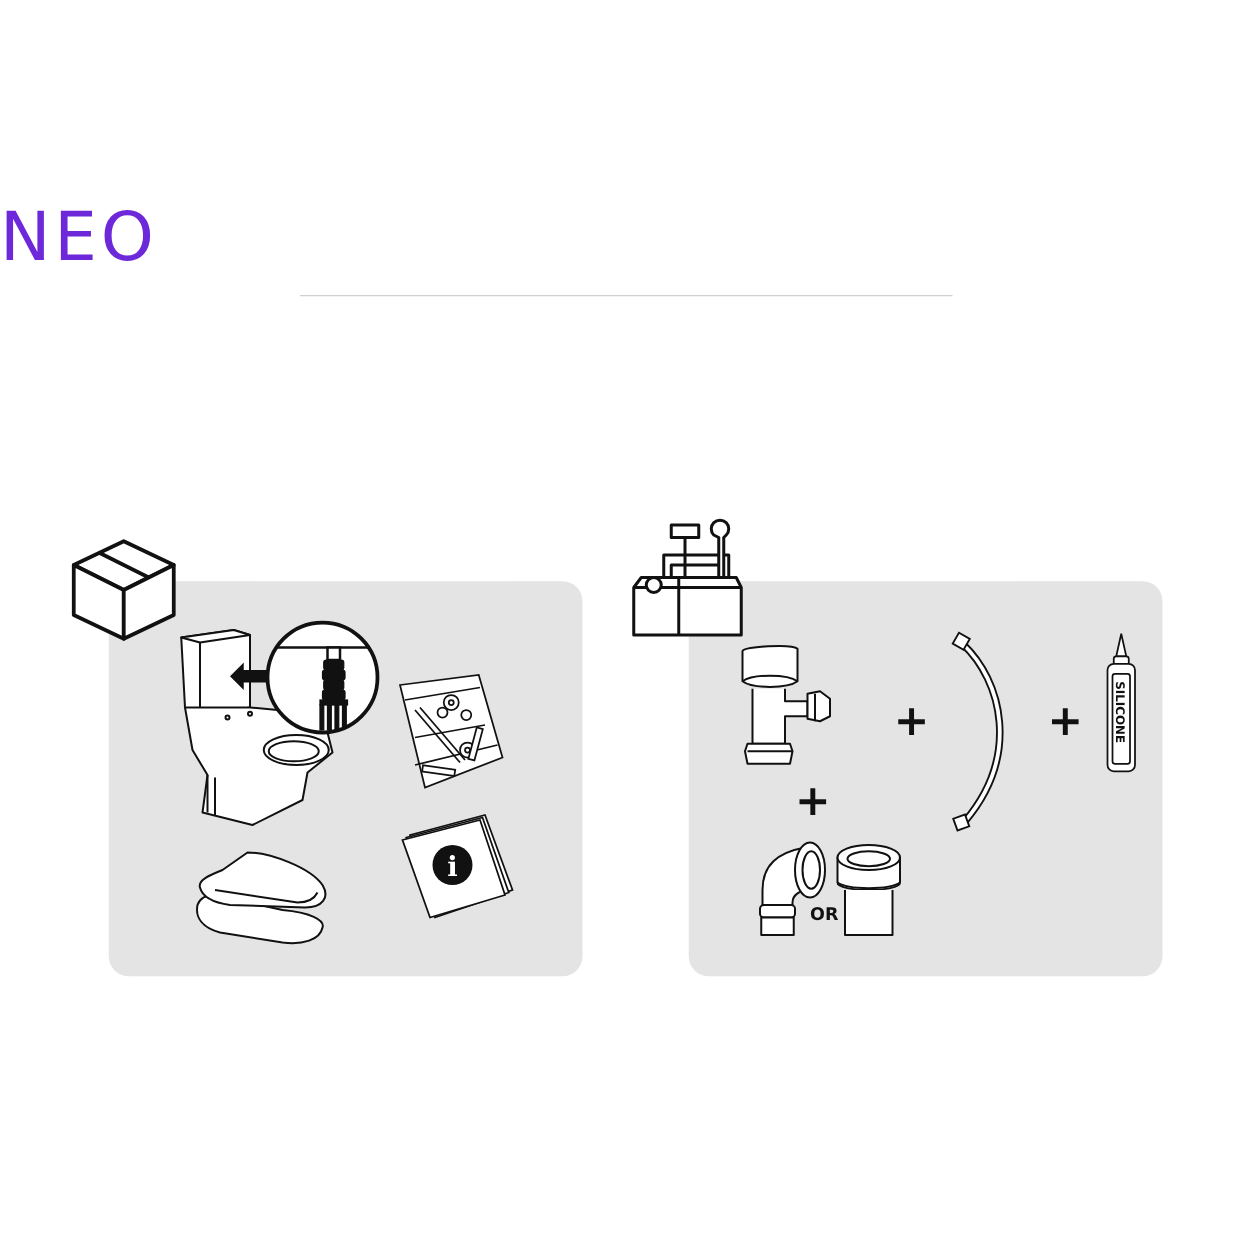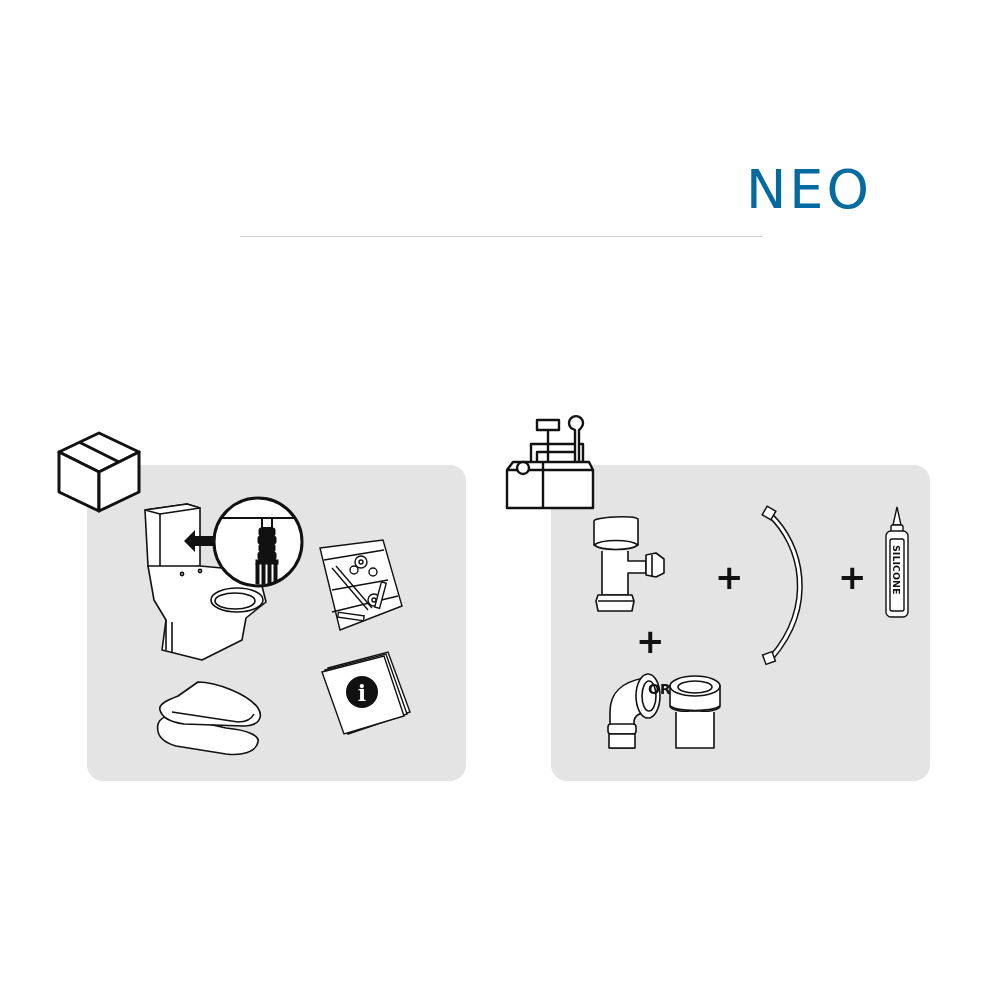--- a/index.html
+++ b/index.html
@@ -1,17 +1,17 @@
 <!DOCTYPE html>
 <html><head>
 <meta charset="utf-8">
 <style>
   html,body{margin:0;padding:0;background:#ffffff;}
   body{width:1000px;height:1000px;position:relative;overflow:hidden;font-family:"DejaVu Sans","Liberation Sans",sans-serif;}
-  .title{position:absolute;left:0;width:872px;top:158px;text-align:right;font-size:54px;font-weight:400;letter-spacing:3px;color:#0369a1;line-height:64px;}
+  .title{position:absolute;left:0;width:872px;top:158px;text-align:left;font-size:54px;font-weight:400;letter-spacing:3px;color:#6d28d9;line-height:64px;}
   .rule{position:absolute;left:240px;top:236px;width:522px;height:1px;background:#cfcfcf;}
   .panel{position:absolute;top:465px;height:316px;background:#e4e4e4;border-radius:16px;}
   .panel.left{left:87px;width:379px;}
   .panel.right{left:551px;width:379px;}
   .abs{position:absolute;}
   svg{display:block;overflow:visible;}
   .plus{position:absolute;font-family:"DejaVu Sans",sans-serif;font-weight:bold;font-size:34px;color:#111;line-height:34px;}
   .or{position:absolute;font-family:"DejaVu Sans",sans-serif;font-weight:bold;font-size:14px;color:#111;}
 </style>
 </head>
@@ -187,21 +187,21 @@
     <g fill="#fff" stroke="#111" stroke-width="1.6" stroke-linejoin="round">
       <path d="M6,76 L6,40 C6,20 18,10 40,6 L44,40 C36,40 30,44 30,50 L30,76 Z"></path>
       <ellipse cx="44" cy="24" rx="12" ry="22"></ellipse>
       <ellipse cx="45" cy="24" rx="7" ry="15"></ellipse>
       <rect x="4" y="52" width="28" height="10" rx="3"></rect>
       <rect x="5" y="62" width="26" height="14"></rect>
     </g>
   </svg>
 </div>
 
-<div class="or" style="left:648px;top:681px;">OR</div>
+<div class="or" style="left:648px;top:724px;">OR</div>
 
 <div class="abs" style="left:668px;top:674px;">
   <svg width="54" height="78" viewBox="0 0 54 78">
     <g fill="#fff" stroke="#111" stroke-width="1.6" stroke-linejoin="round">
       <path d="M2,12 L2,32 C2,40 52,40 52,32 L52,12 Z"></path>
       <ellipse cx="27" cy="12" rx="25" ry="10"></ellipse>
       <ellipse cx="27" cy="13" rx="17" ry="6"></ellipse>
       <path d="M8,38 L8,74 L46,74 L46,38"></path>
       <path d="M2,32 C10,38 44,38 52,32" fill="none"></path>
     </g>

